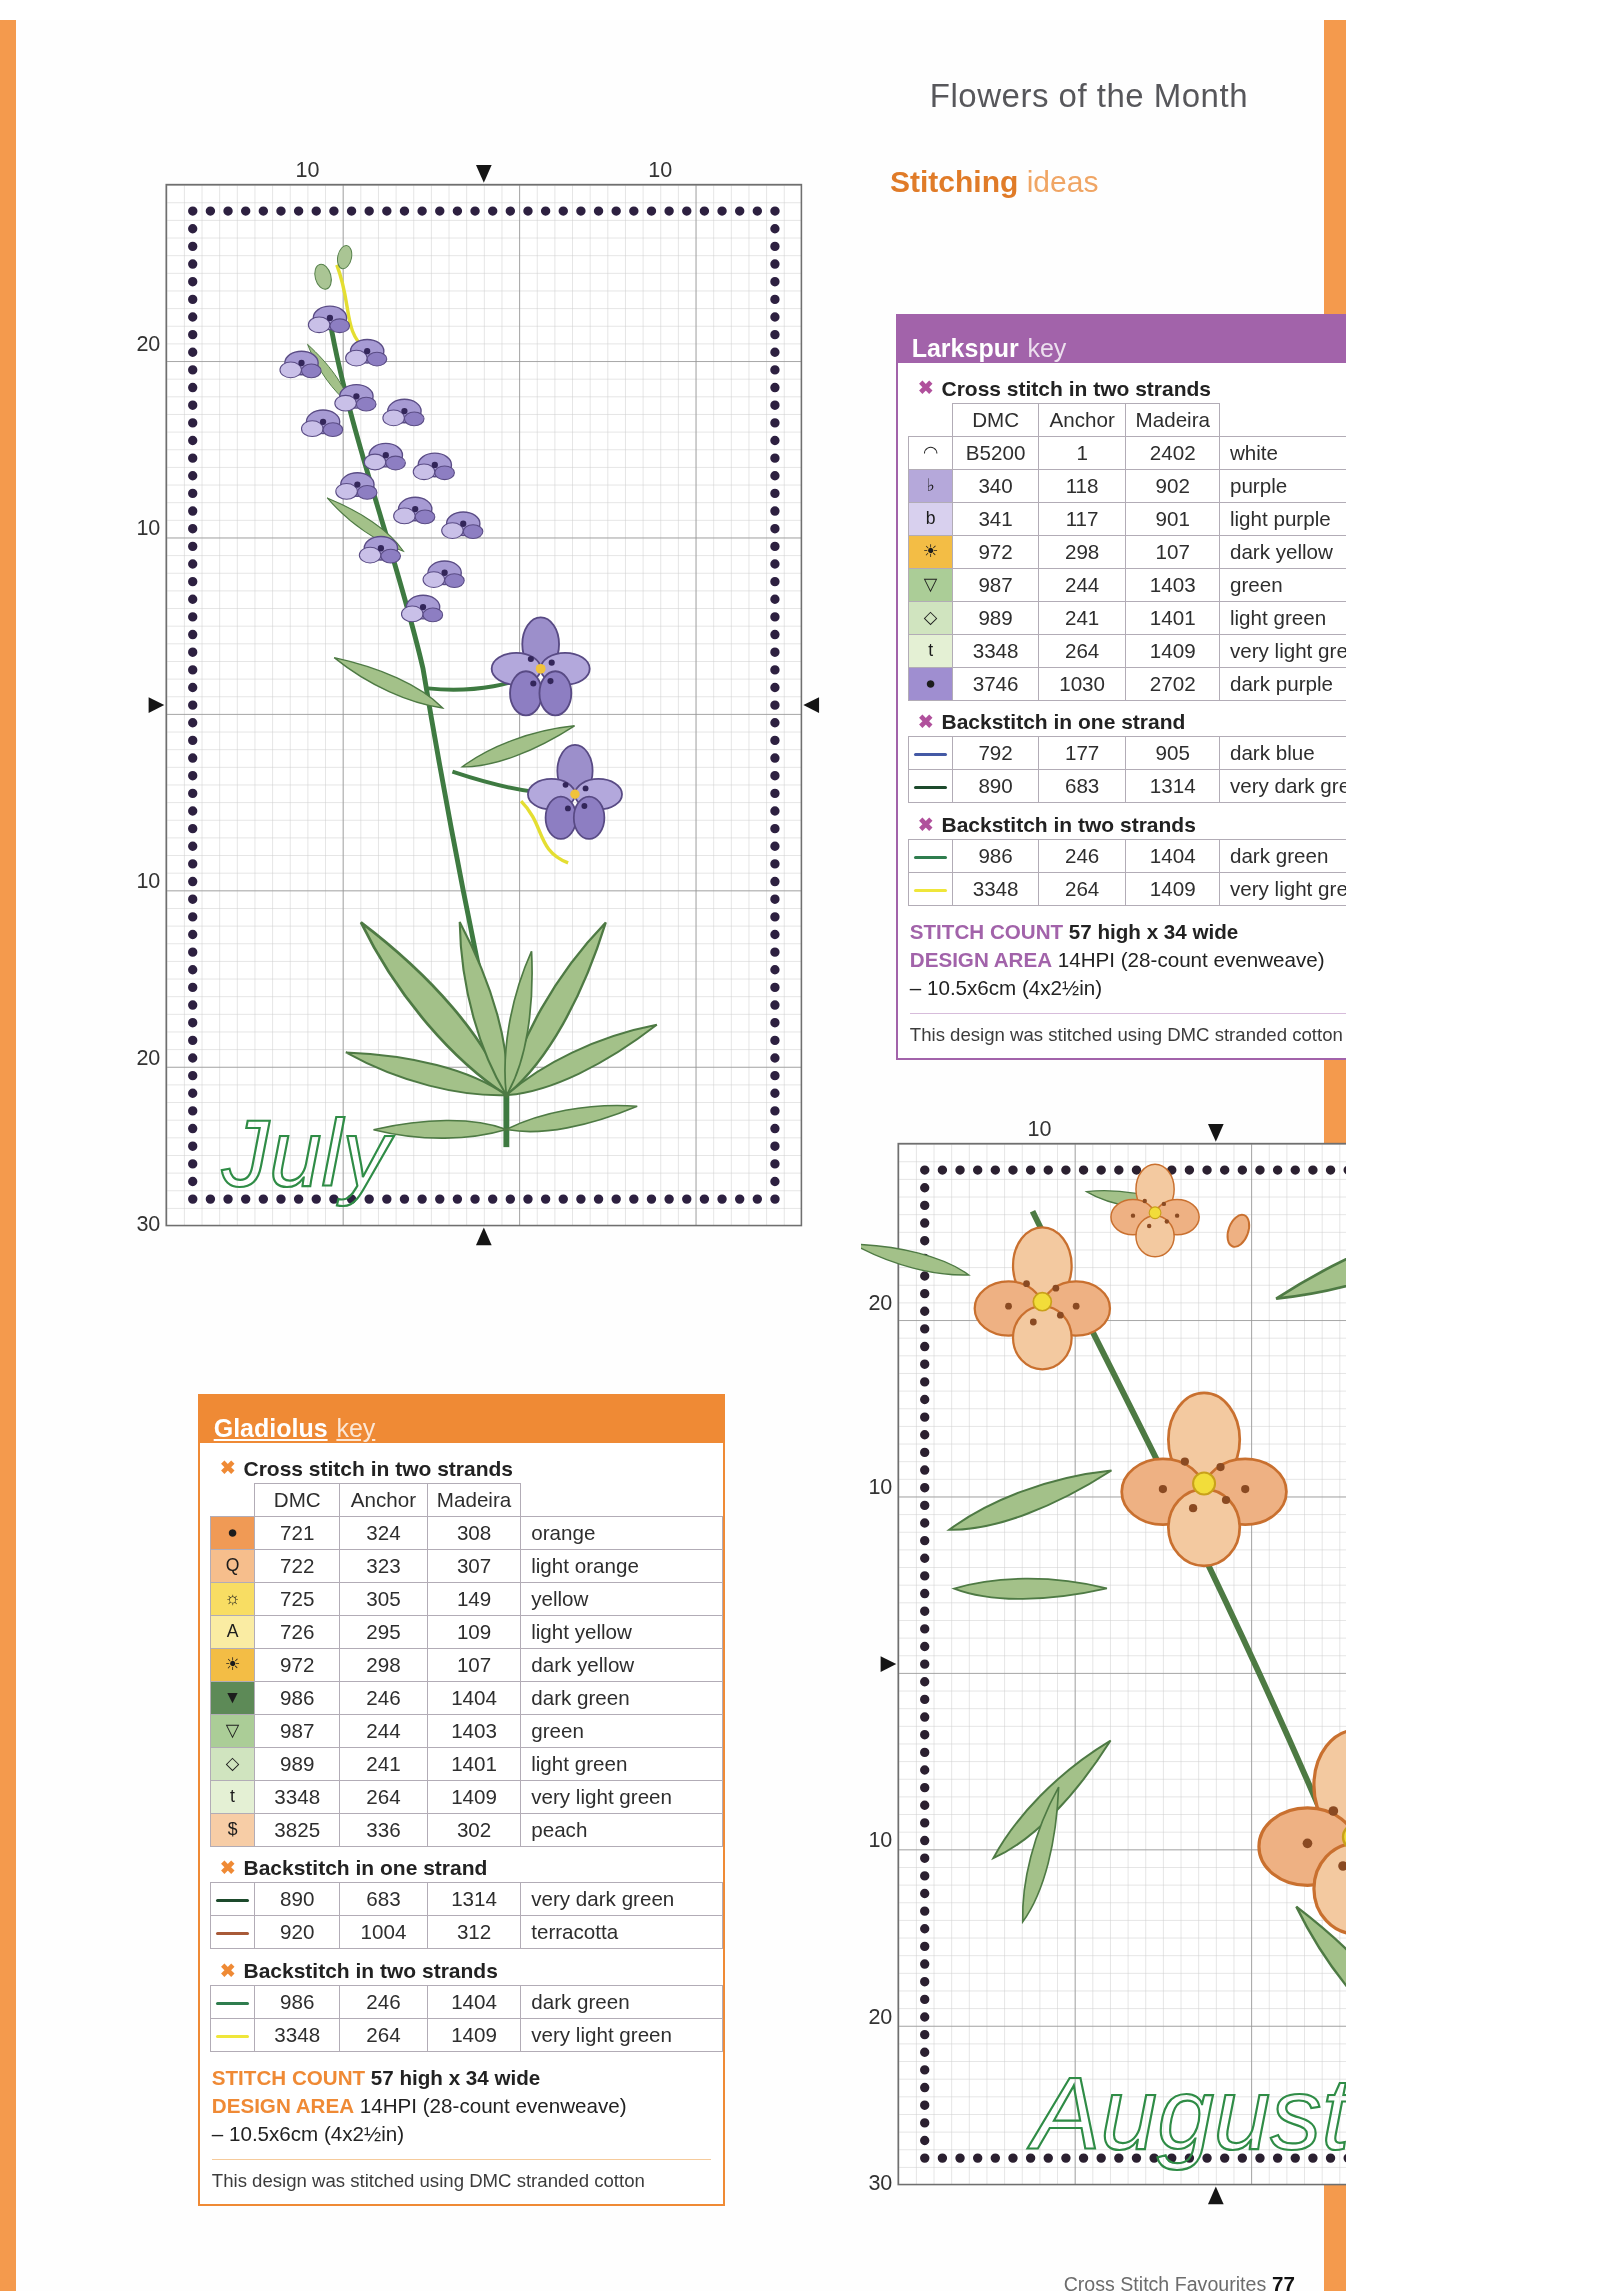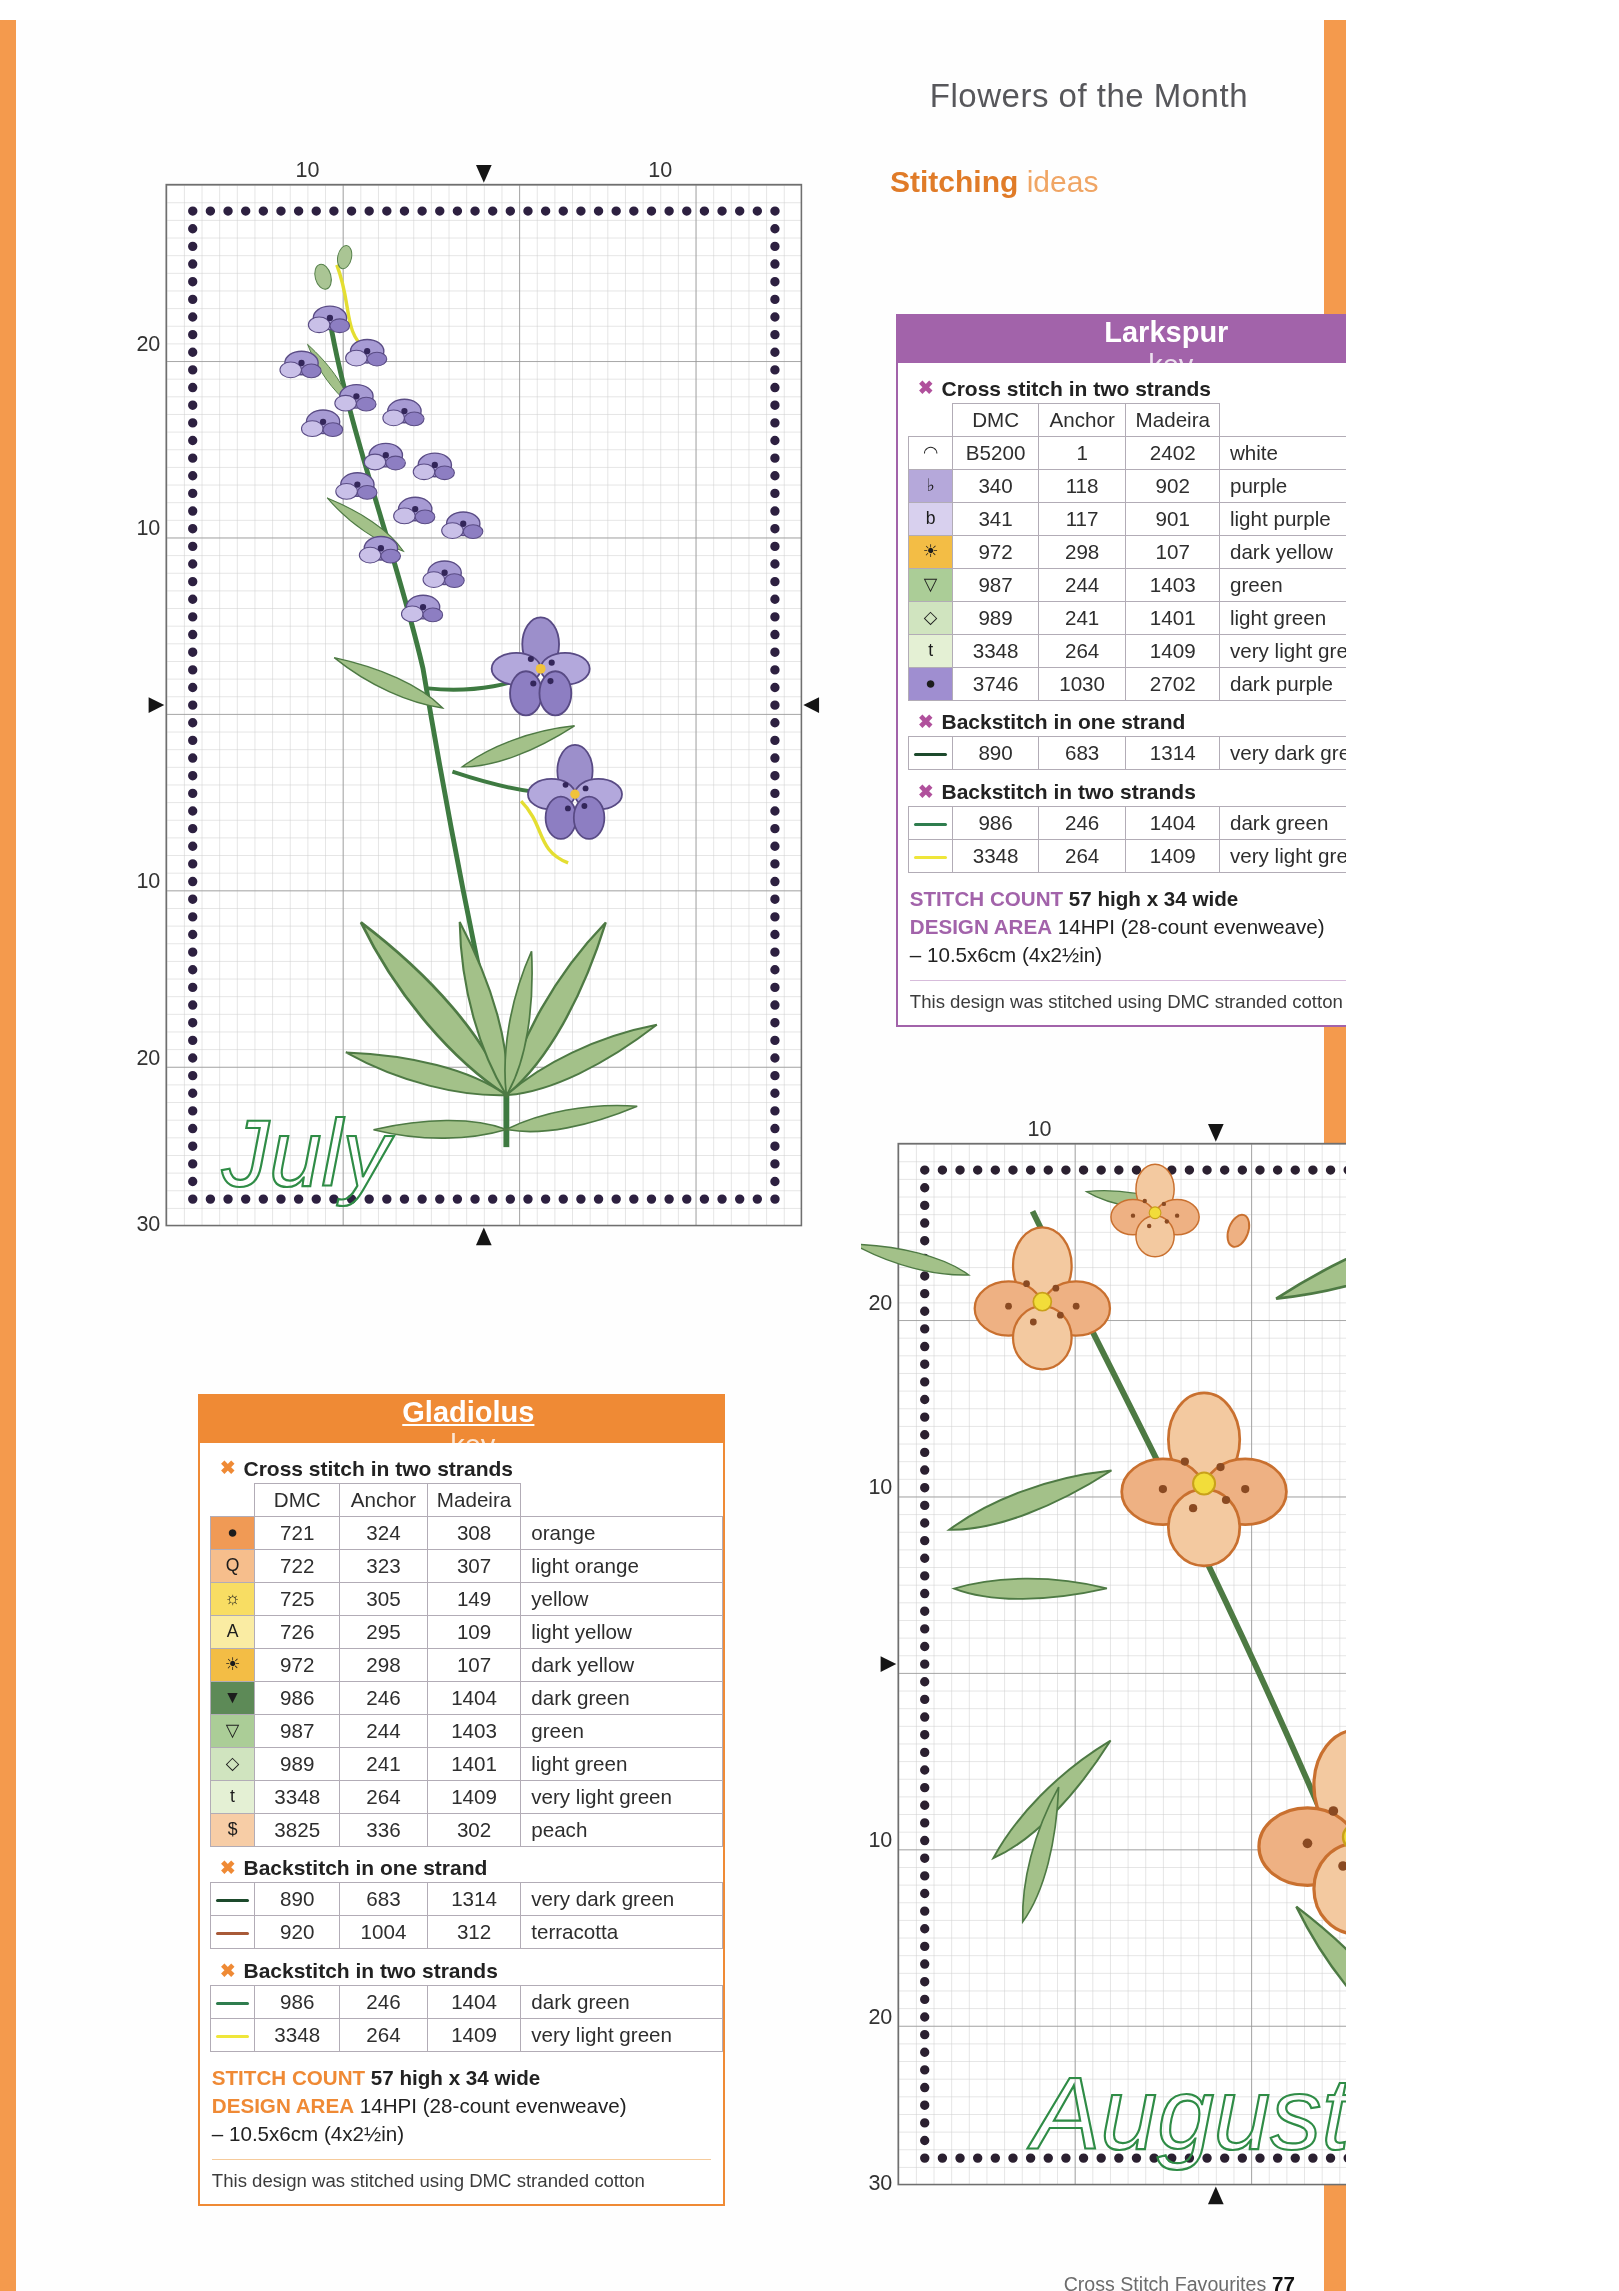--- a/index.html
+++ b/index.html
@@ -16,21 +16,21 @@
   
   .stitching { position:absolute; left:890px; top:145px; width:564px; }
   .stitching-title { font-size:30px; font-weight:bold; color:#e07b28; margin-bottom:9.8px; }
   .stitching-title .light { font-weight:normal; color:#f0a564; }
   .stitching-body { font-size:22px; line-height:1.35; color:#3d3d3d; }
 
   
   .key-box { position:absolute; background:#fff; border-width:2px; border-style:solid; }
   .key-box.larkspur { left:896px; top:294px; width:527px; border-color:#a263aa; }
   .key-box.gladiolus { left:198px; top:1374px; width:527px; border-color:#ef8a35; }
-  .key-header { height:47px; display:flex; align-items:center; padding-left:13.7px; color:#fff; font-size:29px; font-weight:bold;flex-direction:column; }
+  .key-header { height:47px; display:flex; align-items:flex-end; padding-left:13.7px; color:#fff; font-size:25px; font-weight:bold; }
   .larkspur .key-header { background:#a263aa; }
   .gladiolus .key-header { background:#ef8a35;text-decoration:underline; }
   .key-header .light { font-weight:normal; opacity:0.8; margin-left:8.8px; }
 
   .key-section { display:flex; align-items:center; gap:7.8px; font-size:21px; font-weight:bold; color:#222; padding:9.8px 0 2px 9.8px; }
   .xicon { font-size:18.6px; line-height:1; }
   .larkspur .xicon { color:#b0509c; }
   .gladiolus .xicon { color:#ef8a35; }
 
   table.key-table { border-collapse:collapse; margin:3.9px 0 0 9.8px; }
@@ -265,20 +265,27 @@
 
       <tr class="section-row">
             <td colspan="5">
         <div class="key-section">
           <span class="xicon">✖</span>
           <span>Backstitch in one strand</span>
         </div>
       </td>
           </tr>
       <tr>
+        <td class="sym"><span class="bs-line" style="background: rgb(68, 89, 165);"></span></td>
+        <td>792</td>
+        <td>177</td>
+        <td>905</td>
+        <td class="name">dark blue</td>
+      </tr>
+      <tr>
         <td class="sym"><span class="bs-line" style="background: rgb(29, 74, 44);"></span></td>
         <td>890</td>
         <td>683</td>
         <td>1314</td>
         <td class="name">very dark green</td>
       </tr>
 
       <tr class="section-row">
             <td colspan="5">
         <div class="key-section">

